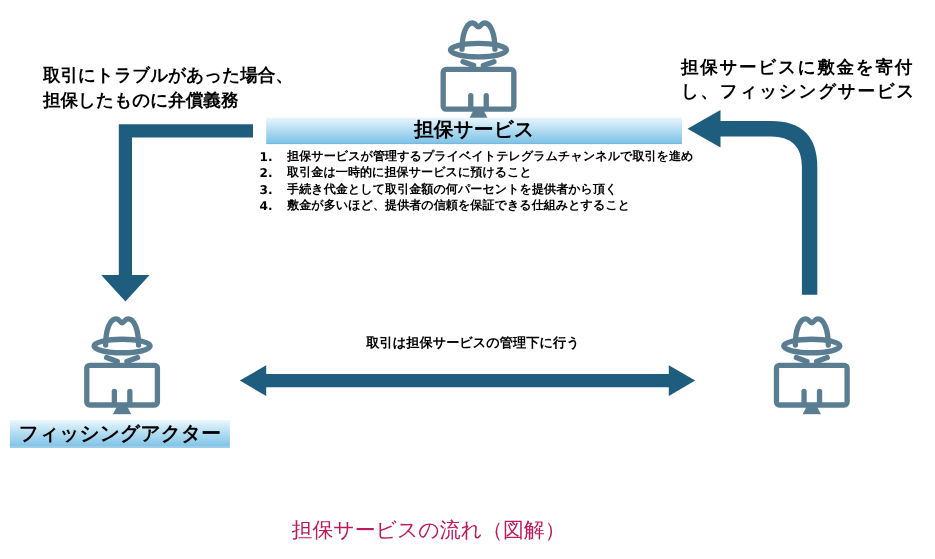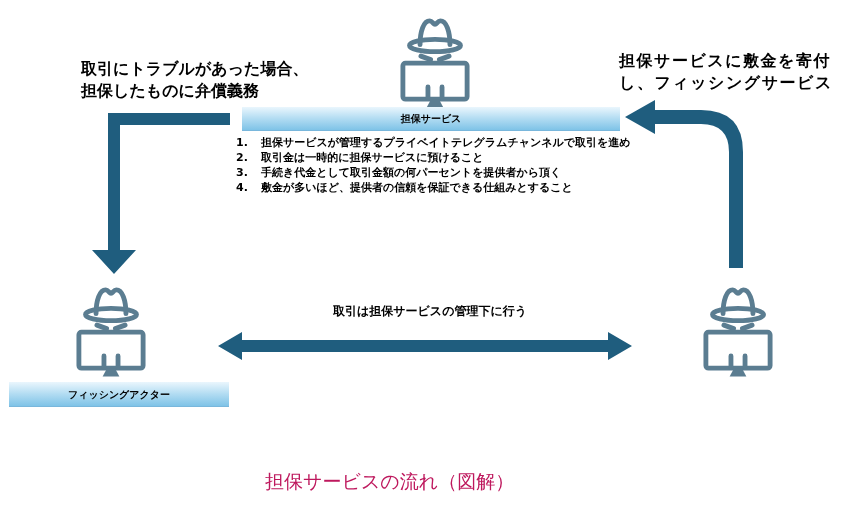--- a/index.html
+++ b/index.html
@@ -8,21 +8,21 @@
     font-family:"DejaVu Sans","Liberation Sans",sans-serif;color:#000;
   }
   .abs{position:absolute;}
   .pre{white-space:pre-line;}
   #arrow-layer{position:absolute;left:0;top:0;width:850px;height:508px;z-index:1;}
   .annotation{font-weight:bold;font-size:16px;line-height:22px;z-index:3;}
   .label-bar{
     display:flex;align-items:center;justify-content:center;text-align:center;
     font-weight:bold;z-index:2;border-bottom:1px solid #79b7dc;
   }
-  .label-bar .bar-text{font-size:10px;line-height:21px;}
+  .label-bar .bar-text{font-size:18px;line-height:21px;}
   .notes{z-index:3;font-size:11px;font-weight:bold;line-height:15px;}
   .note-row{display:flex;}
   .note-num{width:25px;flex:0 0 25px;}
   .note-text{flex:1;font-family:Liberation Serif, serif;}
   .mid-label{font-weight:bold;font-size:12px;text-align:center;z-index:3;}
   .caption{
     font-family:"DejaVu Serif","Liberation Serif",serif;
     font-size:19px;color:#be185d;z-index:3;
   }
   .hacker{z-index:2;}
@@ -77,26 +77,26 @@
       <path d="M42,84 L42,97"></path>
       <path d="M58,84 L58,97"></path>
       <path stroke="none" d="M45.5,98 L40.5,107.5 L59.5,107.5 L54.5,98 Z" fill="#5b7d91"></path>
     </g>
   </svg>
 
   <div class="abs label-bar" style="left: 242px; top: 107px; width: 378px; height: 23px; background: linear-gradient(rgb(234, 246, 253) 0%, rgb(178, 220, 242) 50%, rgb(127, 195, 231) 100%);">
     <span class="bar-text">担保サービス</span>
   </div>
 
-  <div class="abs label-bar" style="left: 9px; top: 382px; width: 220px; height: 24px; background: linear-gradient(rgb(234, 246, 253) 0%, rgb(178, 220, 242) 50%, rgb(127, 195, 231) 100%);">
+  <div class="abs label-bar" style="left: 9px; top: 382px; width: 200px; height: 24px; background: linear-gradient(rgb(234, 246, 253) 0%, rgb(178, 220, 242) 50%, rgb(127, 195, 231) 100%);">
     <span class="bar-text">フィッシングアクター</span>
   </div>
 
 
-  <div class="abs annotation pre" style="left:39px;top:58px;margin-left:42px;">取引にトラブルがあった場合、
+  <div class="abs annotation pre" style="left:39px;top:58px;">取引にトラブルがあった場合、
 担保したものに弁償義務</div>
 
   <div class="abs annotation pre" style="left:619px;top:50px;letter-spacing:1.5px;">担保サービスに敷金を寄付
 し、フィッシングサービス</div>
 
   <div class="abs mid-label" style="left:240px;top:303px;width:380px;">取引は担保サービスの管理下に行う</div>
 
   <div class="abs notes" style="left:236px;top:135px;width:410px;">
     <div class="note-row">
       <span class="note-num">1.</span>

